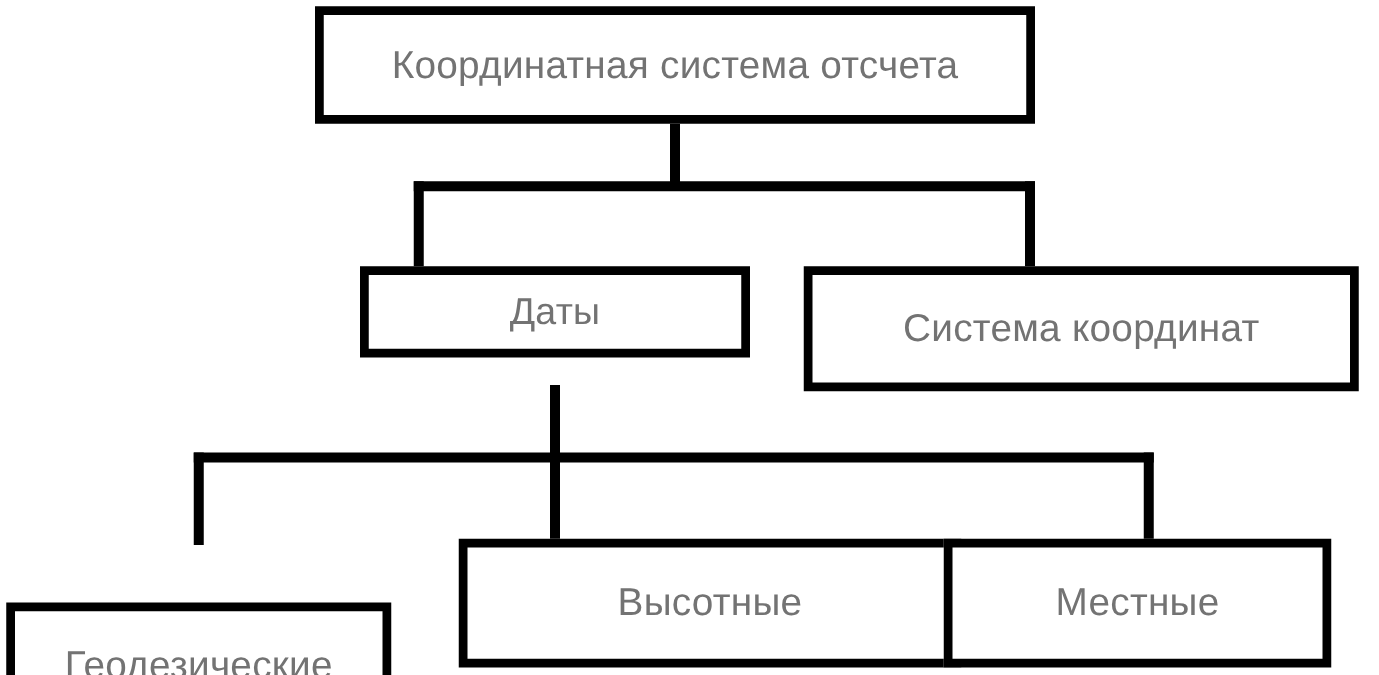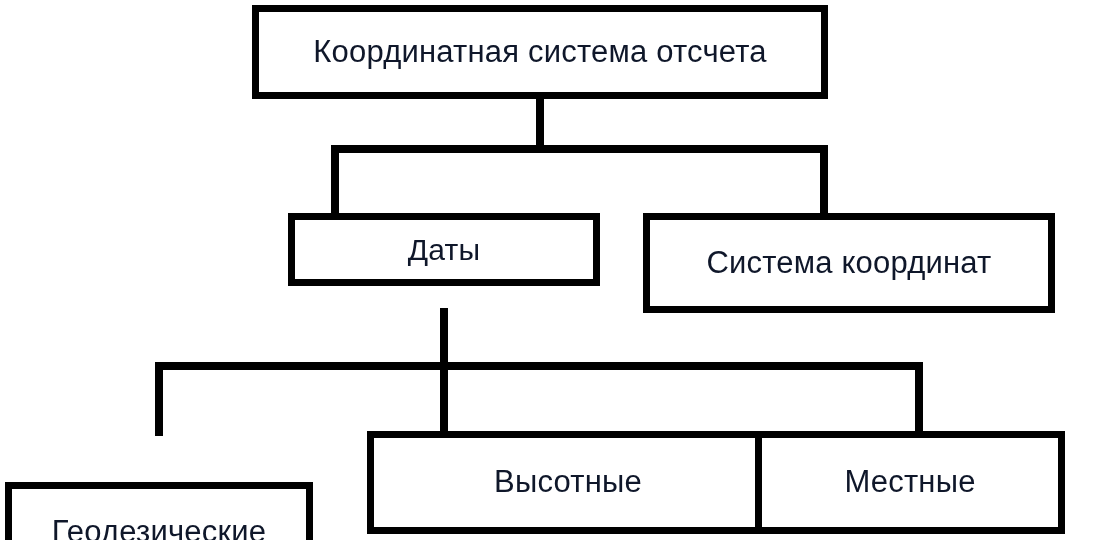--- a/index.html
+++ b/index.html
@@ -22,21 +22,21 @@
     position: absolute;
     box-sizing: border-box;
     background: #ffffff;
     border: 7px solid #000000;
     display: flex;
     align-items: center;
     justify-content: center;
     z-index: 3;
   }
   .node-label {
-    color: #0f172a;
+    color: #737373;
     font-family: "Liberation Sans", "DejaVu Sans", sans-serif;
     font-weight: 400;
     font-size: 30px;
     line-height: 1.05;
     letter-spacing: 0.2px;
     white-space: nowrap;
     text-align: center;
   }
   .node-label.size-lg { font-size: 31px; }
   .connector {
@@ -64,21 +64,21 @@
   <div class="connector v-line" style="left:915px; top:362px; height:72px;"></div>
 
   <div class="node-box" style="left:252px; top:5px; width:576px; height:94px;">
     <span class="node-label size-lg">Координатная система отсчета</span>
   </div>
 
   <div class="node-box" style="left:288px; top:213px; width:312px; height:73px;">
     <span class="node-label">Даты</span>
   </div>
 
-  <div class="node-box" style="left:643px; top:213px; width:412px; height:100px;">
+  <div class="node-box" style="left:643px; top:213px; width:444px; height:100px;">
     <span class="node-label size-lg">Система координат</span>
   </div>
 
   <div class="node-box" style="left:5px; top:434px; width:308px; height:100px;margin-top:48px;">
     <span class="node-label size-lg">Геодезические</span>
   </div>
 
   <div class="node-box" style="left:367px; top:431px; width:402px; height:103px;">
     <span class="node-label size-lg">Высотные</span>
   </div>

